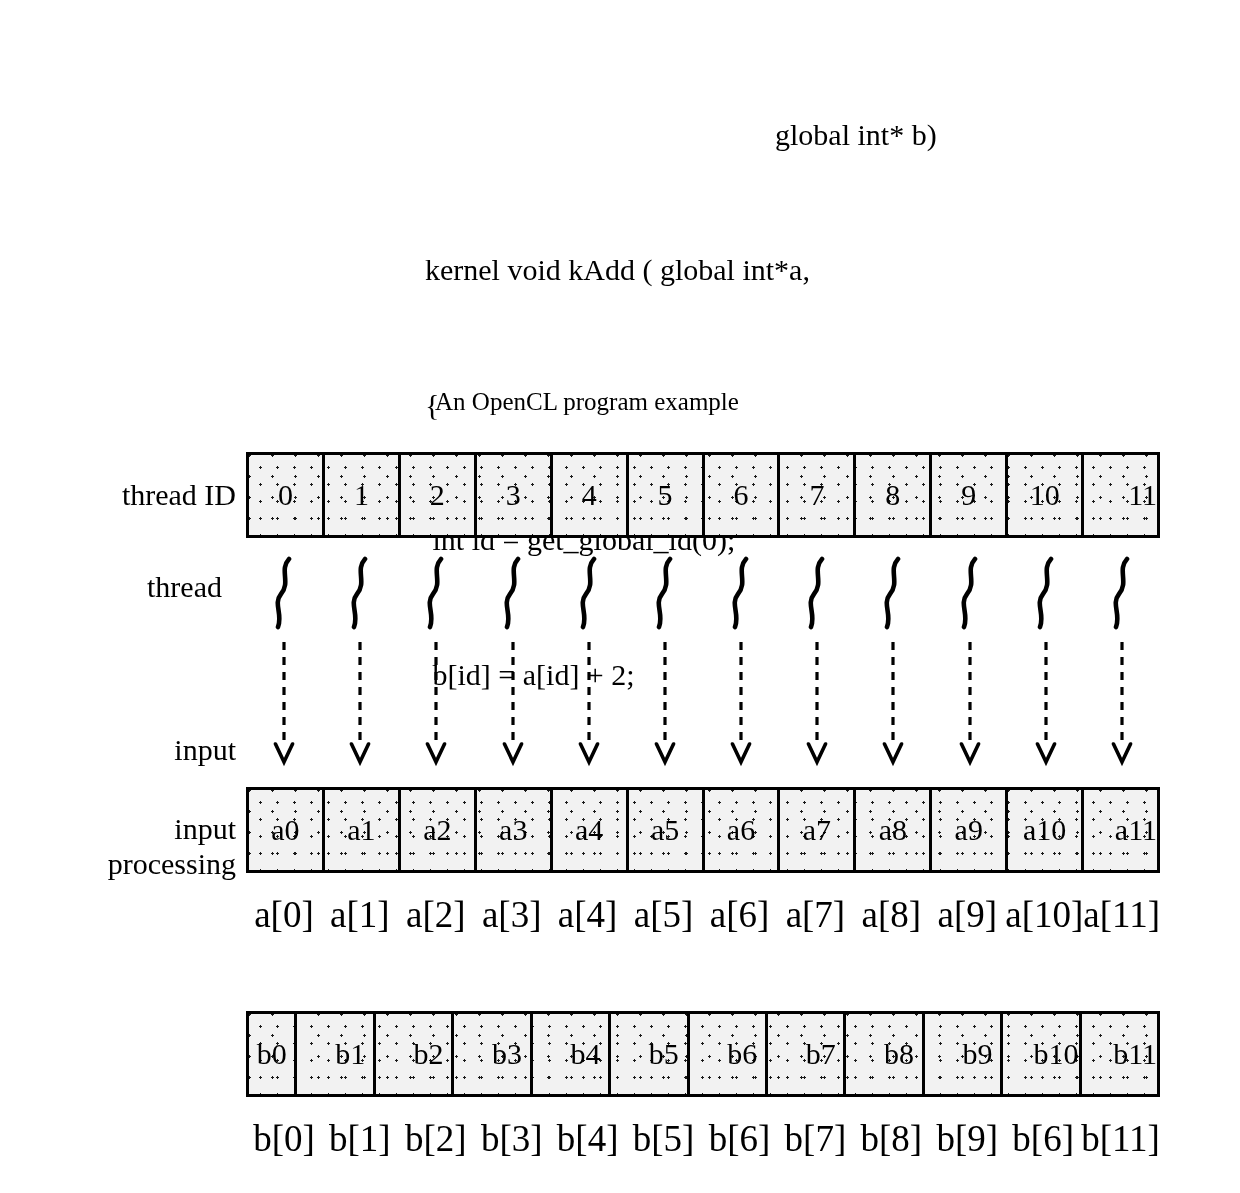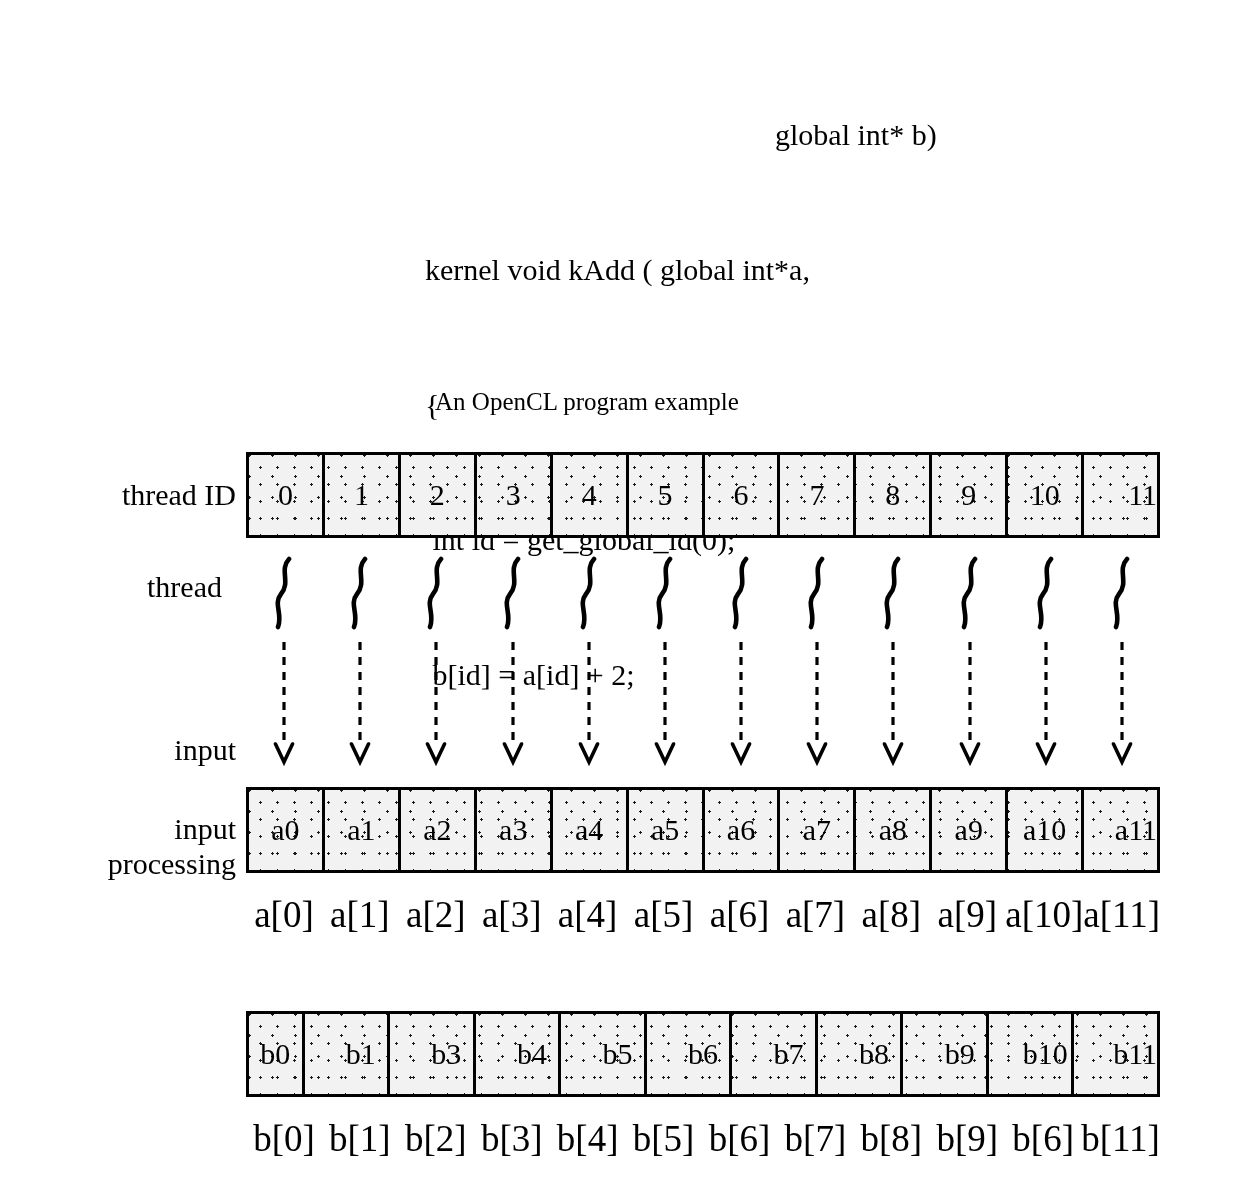--- a/index.html
+++ b/index.html
@@ -392,20 +392,23 @@
     </div>
 
   <div class="cell-row" id="output-row">
       <div class="cell">
         <span>b0</span>
       </div>
       <div class="cell">
         <span>b1</span>
       </div>
       <div class="cell">
+        <span>b2</span>
+      </div>
+      <div class="cell">
         <span>b3</span>
       </div>
       <div class="cell">
         <span>b4</span>
       </div>
       <div class="cell">
         <span>b5</span>
       </div>
       <div class="cell">
         <span>b6</span>

